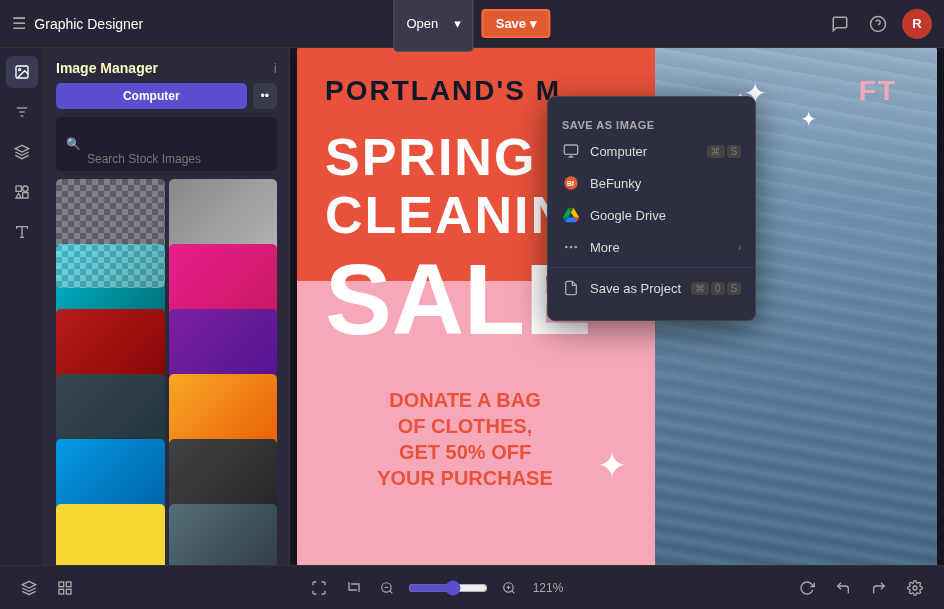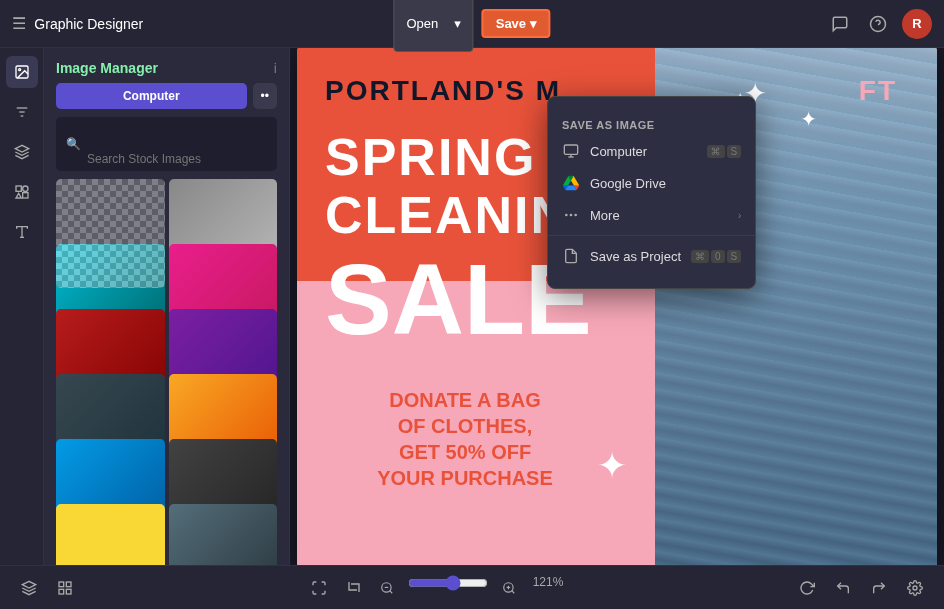--- a/index.html
+++ b/index.html
@@ -156,21 +156,21 @@
     }
     .panel-header {
       display: flex;
       align-items: center;
       justify-content: space-between;
       padding: 10px 12px 6px;
     }
     .panel-title {
       font-size: 14px;
       font-weight: 600;
-      color: #86efac;
+      color: #fef9c3;
     }
     .info-icon {
       color: #777;
       font-size: 14px;
       cursor: pointer;
     }
     .panel-controls {
       display: flex;
       align-items: center;
       gap: 6px;
@@ -413,21 +413,21 @@
       padding: 0 16px;
       flex-shrink: 0;
     }
     .toolbar-left {
       display: flex;
       align-items: center;
       gap: 10px;
     }
     .toolbar-center {
       display: flex;
-      align-items: flex-start;
+      align-items: center;
       gap: 8px;
     }
     .toolbar-right {
       display: flex;
       align-items: center;
       gap: 10px;
     }
     .tb-icon {
       color: #aaa;
       font-size: 16px;
@@ -658,20 +658,29 @@
               <rect x="2" y="3" width="20" height="14" rx="2"></rect>
               <line x1="8" y1="21" x2="16" y2="21"></line>
               <line x1="12" y1="17" x2="12" y2="21"></line>
             </svg>
         </span>
         <span class="di-label">Computer</span>
         <span class="di-shortcut">
           <span class="shortcut-key">⌘</span>
           <span class="shortcut-key">S</span>
         </span>
+      </div>
+      <div class="dropdown-item">
+        <span class="di-icon befunky-icon">
+          <svg width="16" height="16" viewBox="0 0 24 24" fill="#e05c30" stroke="none">
+              <circle cx="12" cy="12" r="10"></circle>
+              <text x="6" y="16" font-size="10" fill="#fff" font-weight="bold">Bf</text>
+            </svg>
+        </span>
+        <span class="di-label">BeFunky</span>
       </div>
       <div class="dropdown-item">
         <span class="di-icon gdrive-icon">
           <svg width="16" height="16" viewBox="0 0 87.3 78" fill="none" xmlns="http://www.w3.org/2000/svg">
             <path d="M6.6 66.85l3.85 6.65c.8 1.4 1.95 2.5 3.3 3.3l13.75-23.8H0c0 1.55.4 3.1 1.2 4.5z" fill="#0066da"></path>
             <path d="M43.65 25L29.9 1.2C28.55 2 27.4 3.1 26.6 4.5L1.2 48.5C.4 49.9 0 51.45 0 53h27.5z" fill="#00ac47"></path>
             <path d="M73.55 76.8c1.35-.8 2.5-1.9 3.3-3.3l1.6-2.75 7.65-13.25c.8-1.4 1.2-2.95 1.2-4.5H60l5.85 11.65z" fill="#ea4335"></path>
             <path d="M43.65 25L57.4 1.2C56.05.4 54.5 0 52.95 0H34.35c-1.55 0-3.1.4-4.45 1.2z" fill="#00832d"></path>
             <path d="M60 53H27.5L13.75 76.8c1.35.8 2.9 1.2 4.45 1.2h50.6c1.55 0 3.1-.4 4.45-1.2z" fill="#2684fc"></path>
             <path d="M73.4 26.5l-12.8-22.1C59.8 3.1 58.65 2 57.3 1.2L43.65 25 60 53h27.45c0-1.55-.4-3.1-1.2-4.5z" fill="#ffba00"></path>

